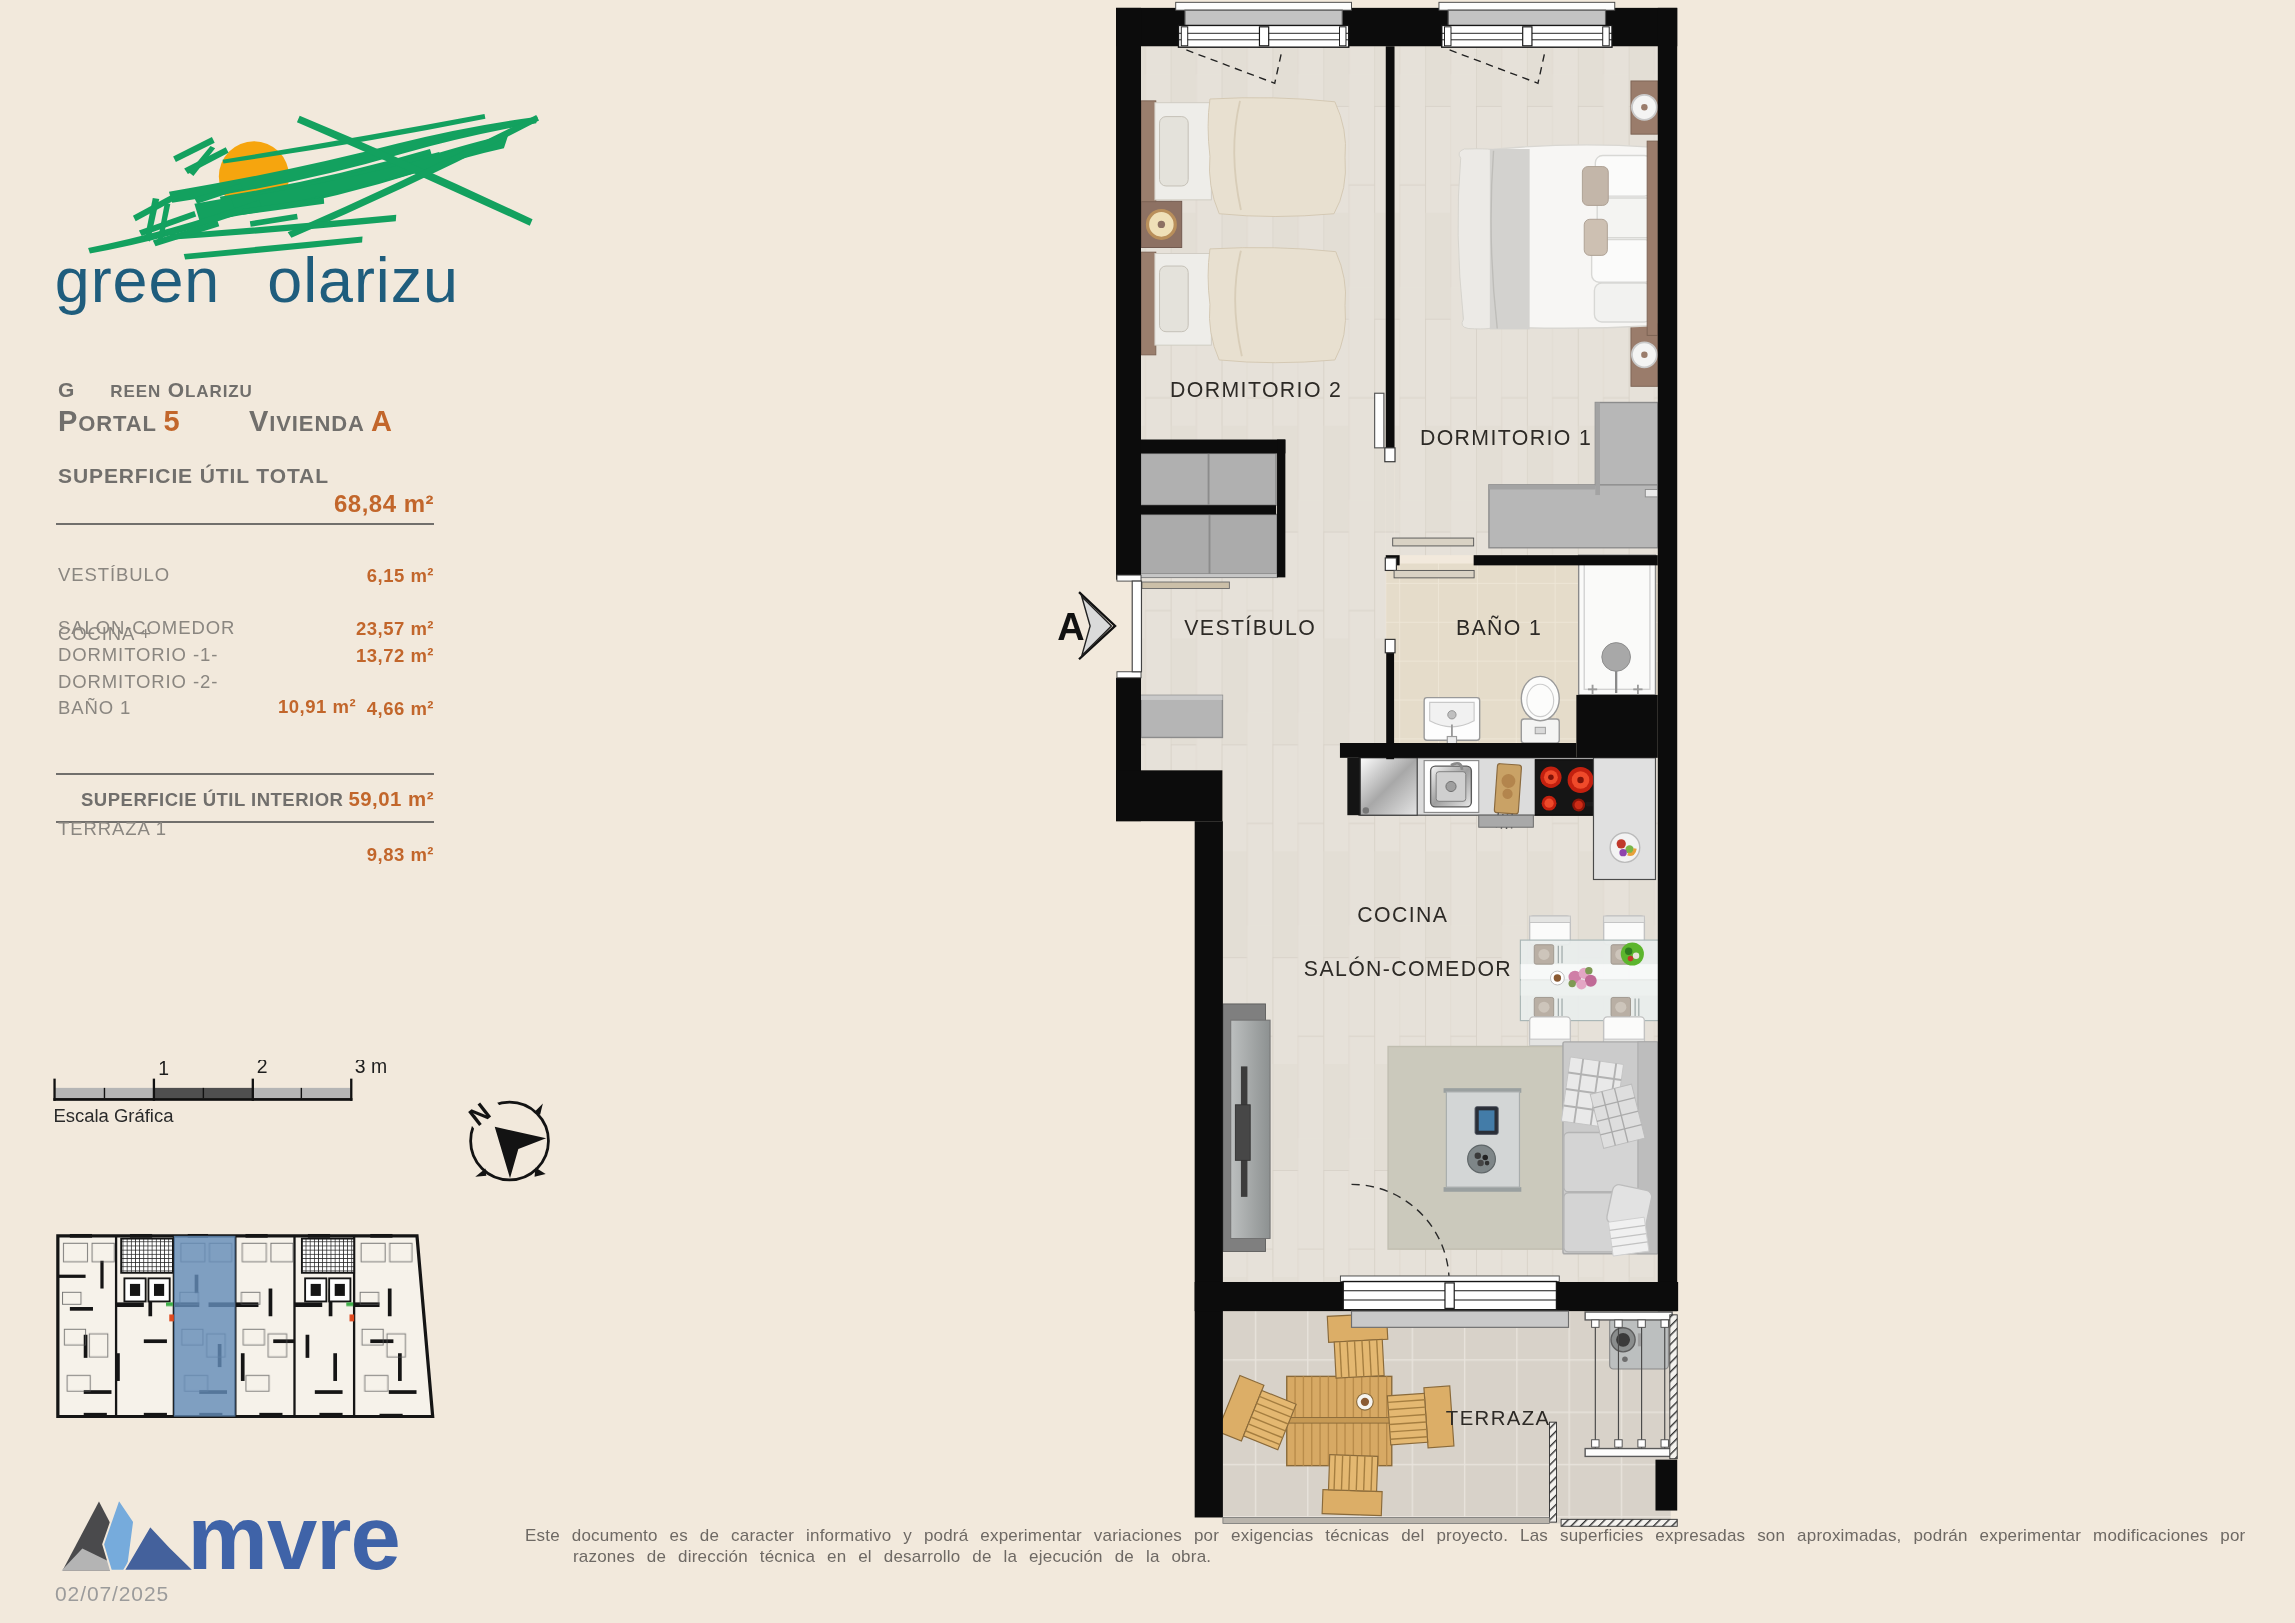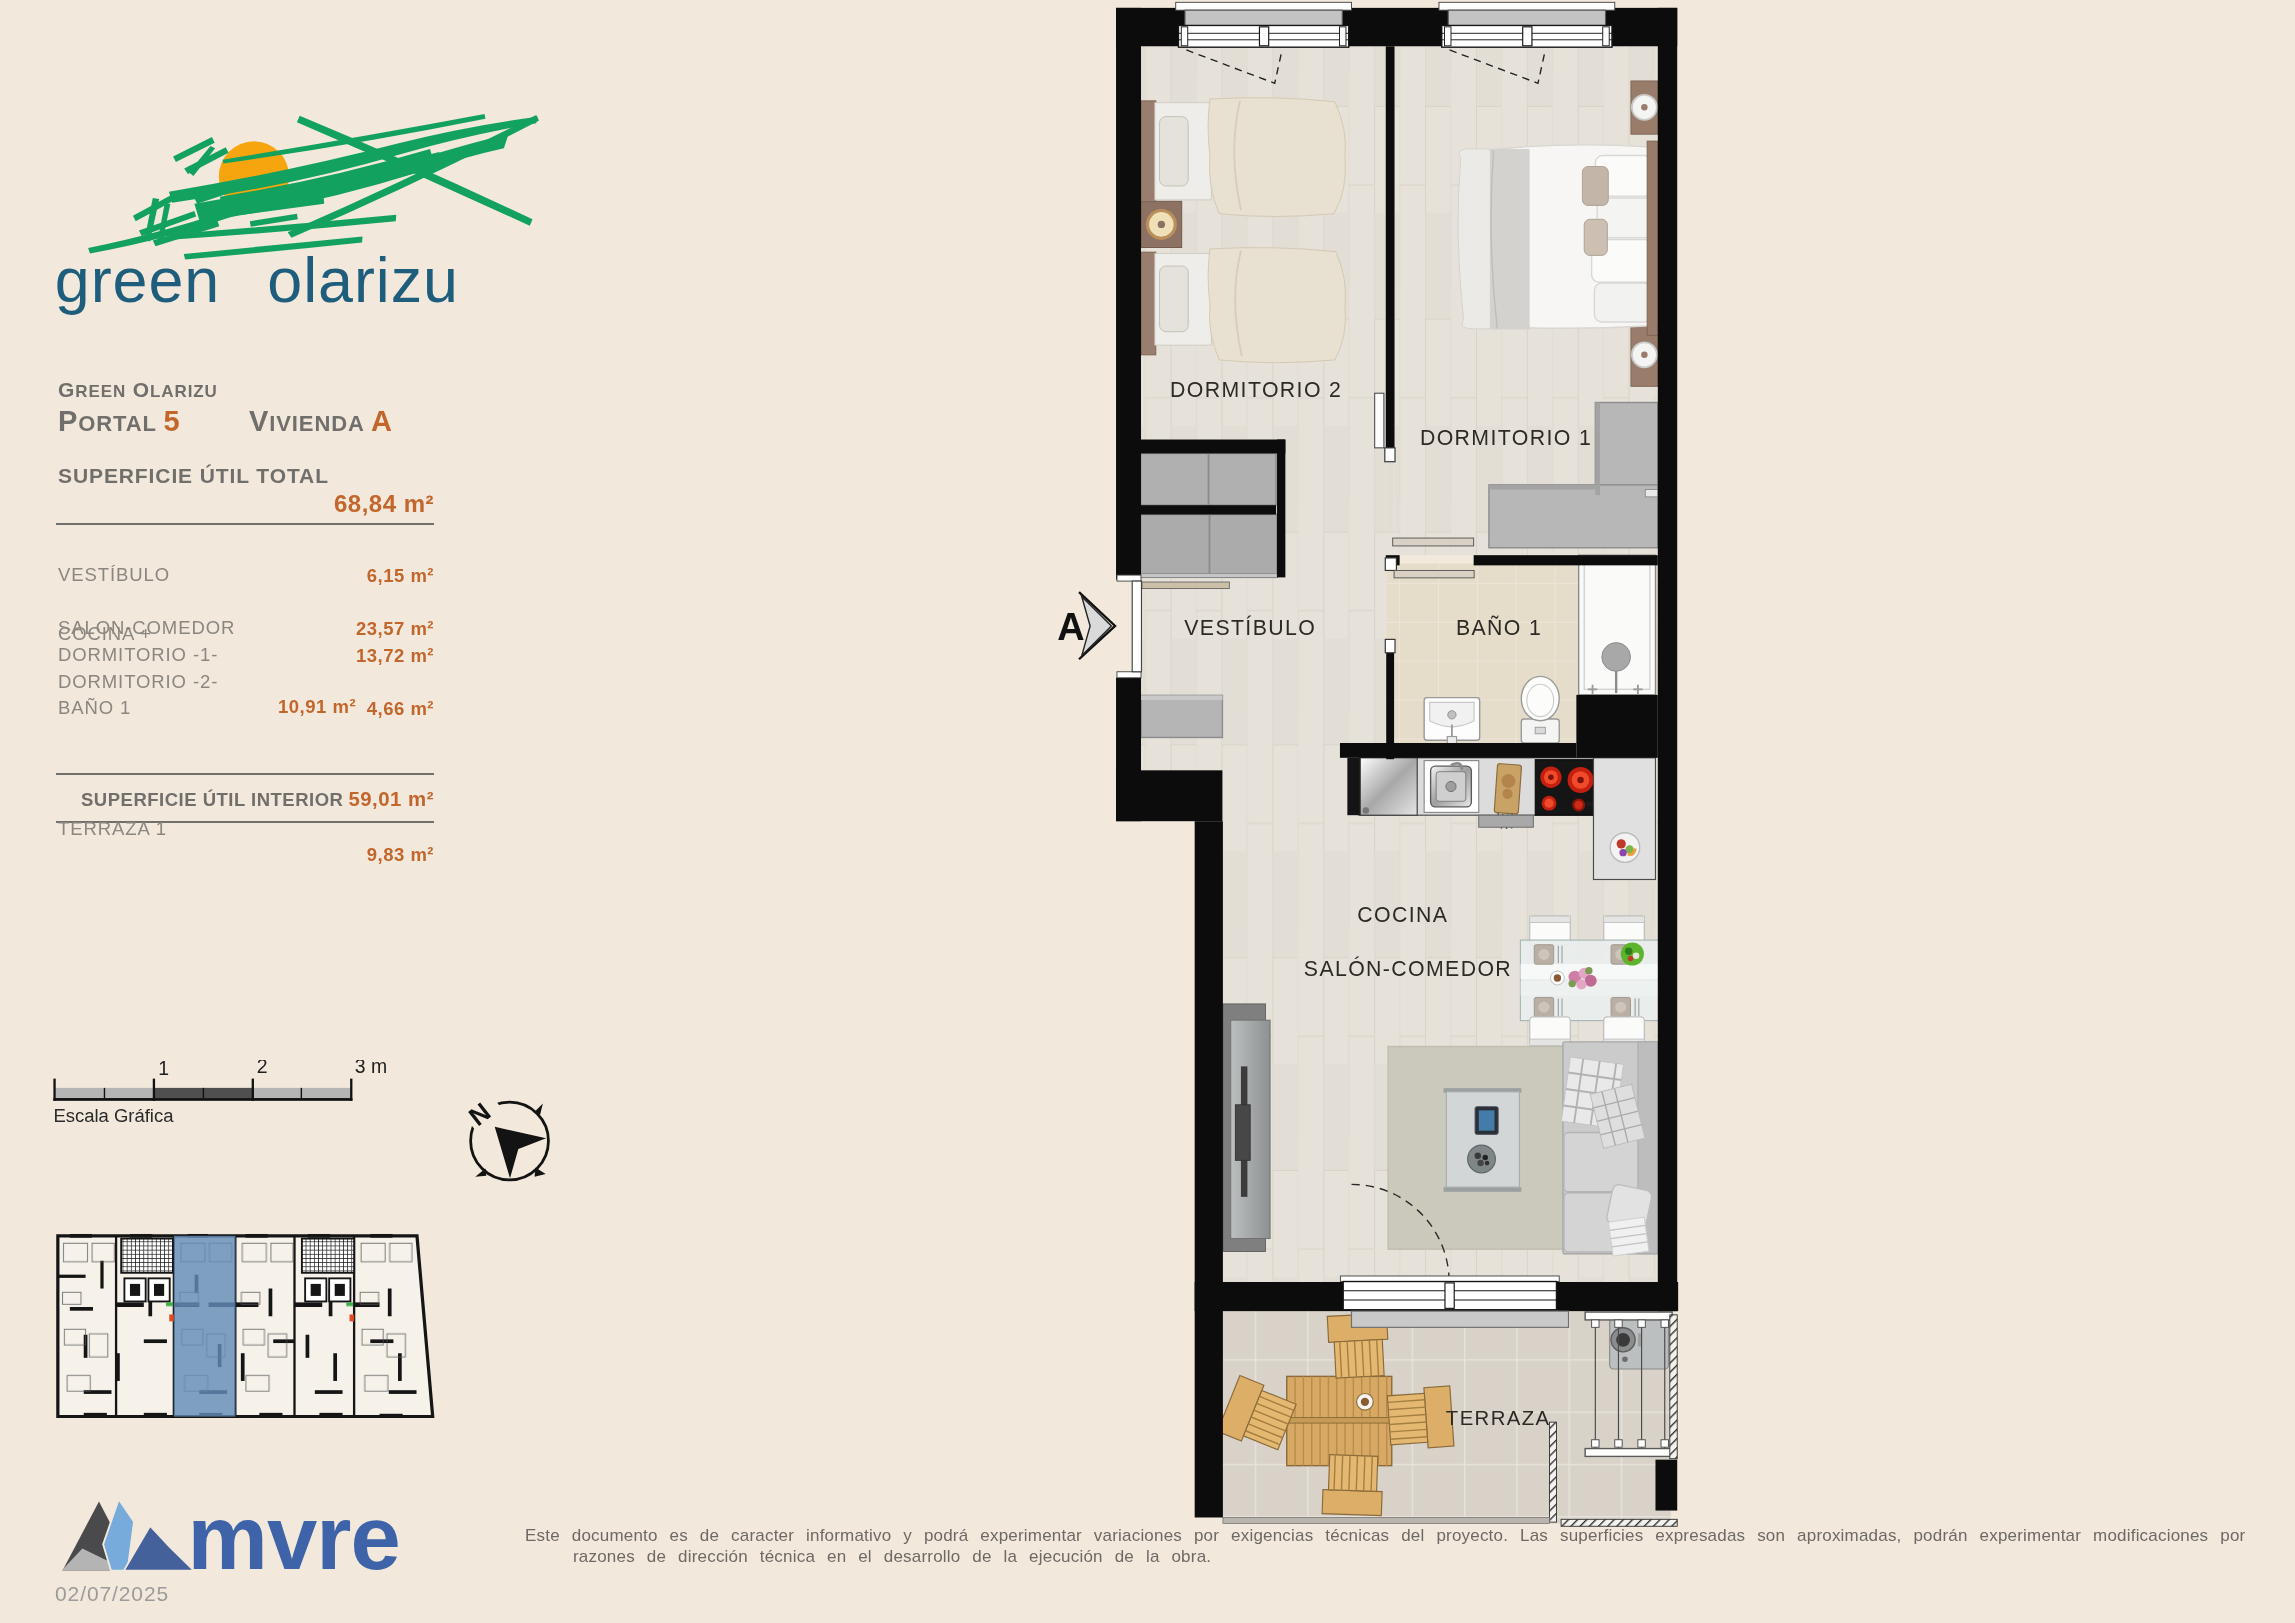--- a/index.html
+++ b/index.html
@@ -42,21 +42,21 @@
     <path d="M330,428 L344,430 L324,522 L312,518 Z"></path>
     <path d="M356,438 L368,441 L350,527 L340,523 Z"></path>
     <path d="M455,315 L465,320 L418,380 L408,372 Z"></path>
   </g>
 
   <text x="118" y="652" font-family="Liberation Sans, sans-serif" font-size="136" letter-spacing="2" fill="#1f5d7d">green</text>
   <text x="578" y="652" font-family="Liberation Sans, sans-serif" font-size="136" letter-spacing="2" fill="#1f5d7d">olarizu</text>
 </svg>
 </div>
 
-<div class="abs gray" style="left:58px;top:378px;font-weight:bold;letter-spacing:0.9px;"><span style="font-size:21px;">G</span><span style="font-size:17px;">REEN</span><span style="font-size:21px;"> O</span><span style="font-size:17px;">LARIZU</span></div>
+<div class="abs gray" style="left:58px;top:378px;font-weight:bold;letter-spacing:0.9px;"><span style="font-size:21px;">G</span><span style="font-size:17px;margin-left:35px;">REEN</span><span style="font-size:21px;"> O</span><span style="font-size:17px;">LARIZU</span></div>
 
 <div class="abs" style="left:58px;top:405px;font-weight:bold;letter-spacing:0.9px;">
   <span class="gray" style="font-size:29px;">P</span><span class="gray" style="font-size:22px;">ORTAL </span><span class="orange" style="font-size:29px;">5</span>
 </div>
 <div class="abs" style="left:249px;top:405px;font-weight:bold;letter-spacing:0.9px;">
   <span class="gray" style="font-size:29px;">V</span><span class="gray" style="font-size:22px;">IVIENDA </span><span class="orange" style="font-size:29px;">A</span>
 </div>
 
 <div class="abs gray" style="left:58px;top:464px;font-weight:bold;letter-spacing:0.9px;"><span style="font-size:21px;">SUPERFICIE ÚTIL TOTAL</span></div>
 <div class="abs val" style="left:278px;top:490px;width:156px;text-align:right;font-size:24px;">68,84 m²</div>

